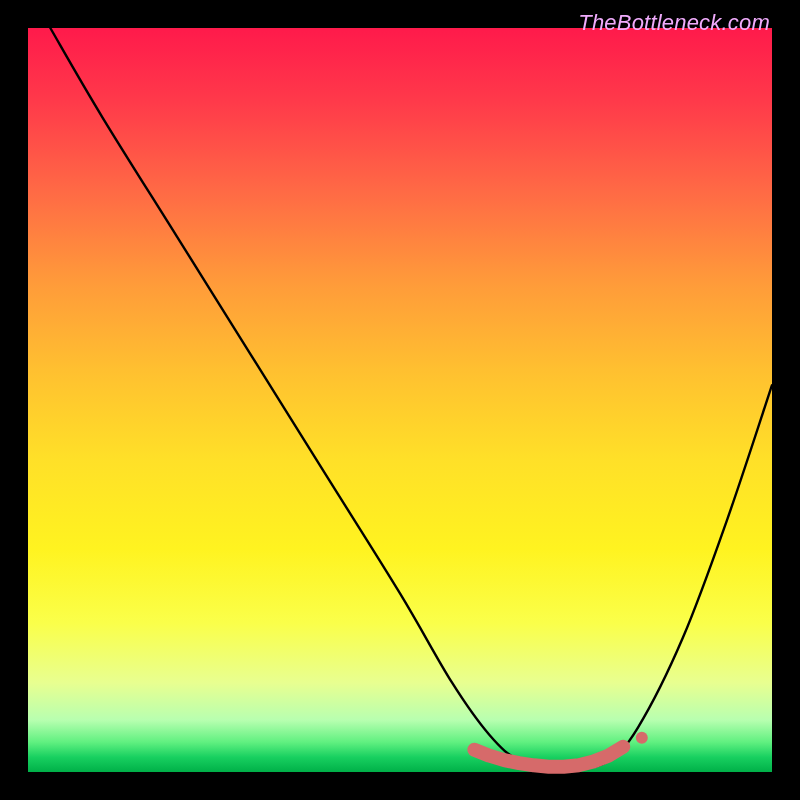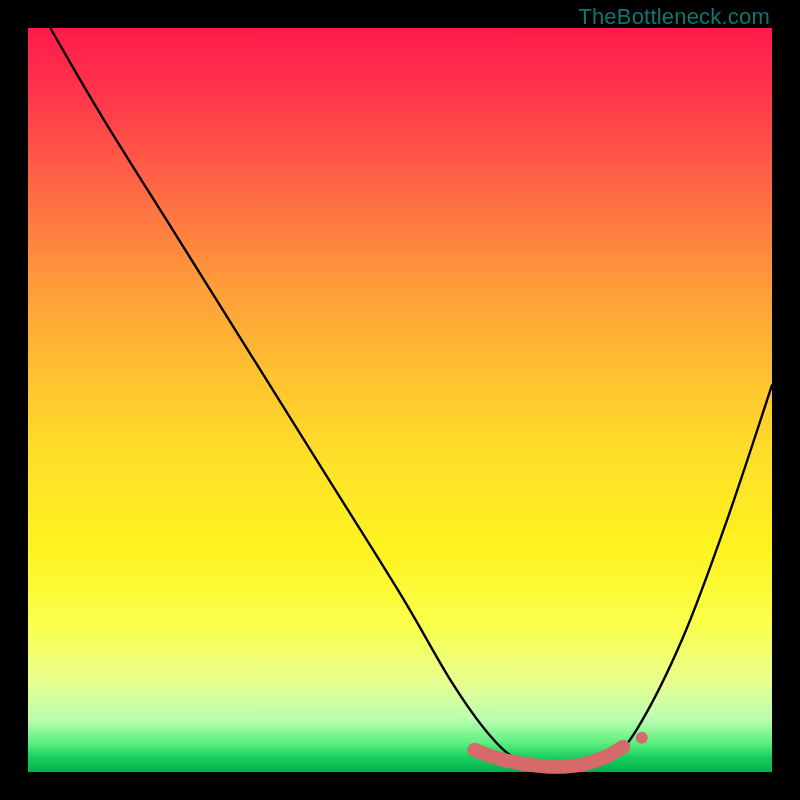--- a/index.html
+++ b/index.html
@@ -36,28 +36,29 @@
       #faff4a 80%,
       #e8ff90 88%,
       #b8ffb0 93%,
       #60f080 96%,
       #18d060 98%,
       #00b048 100%
     );
   }
   .watermark {
     position: absolute;
-    top: 4px;
+    top: 10px;
     right: 30px;
-    color: #0f766e;
+    color: #f0abfc;
     font-size: 22px;
     font-weight: 500;
     letter-spacing: 0.2px;
     z-index: 10;
     user-select: none;
+    font-style: italic;
   }
   svg.curve {
     position: absolute;
     left: 0;
     top: 0;
     width: 744px;
     height: 744px;
     overflow: visible;
   }
 </style>

